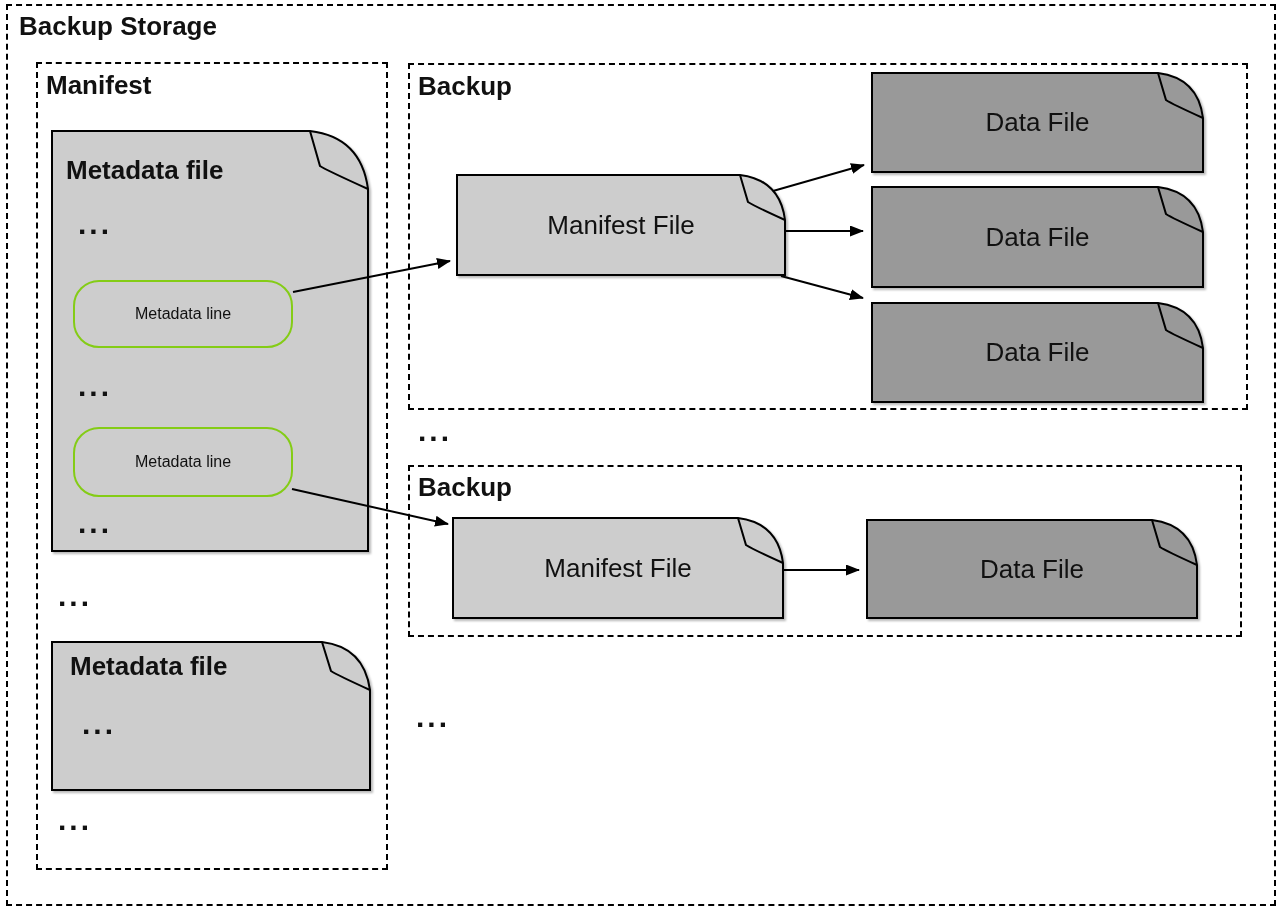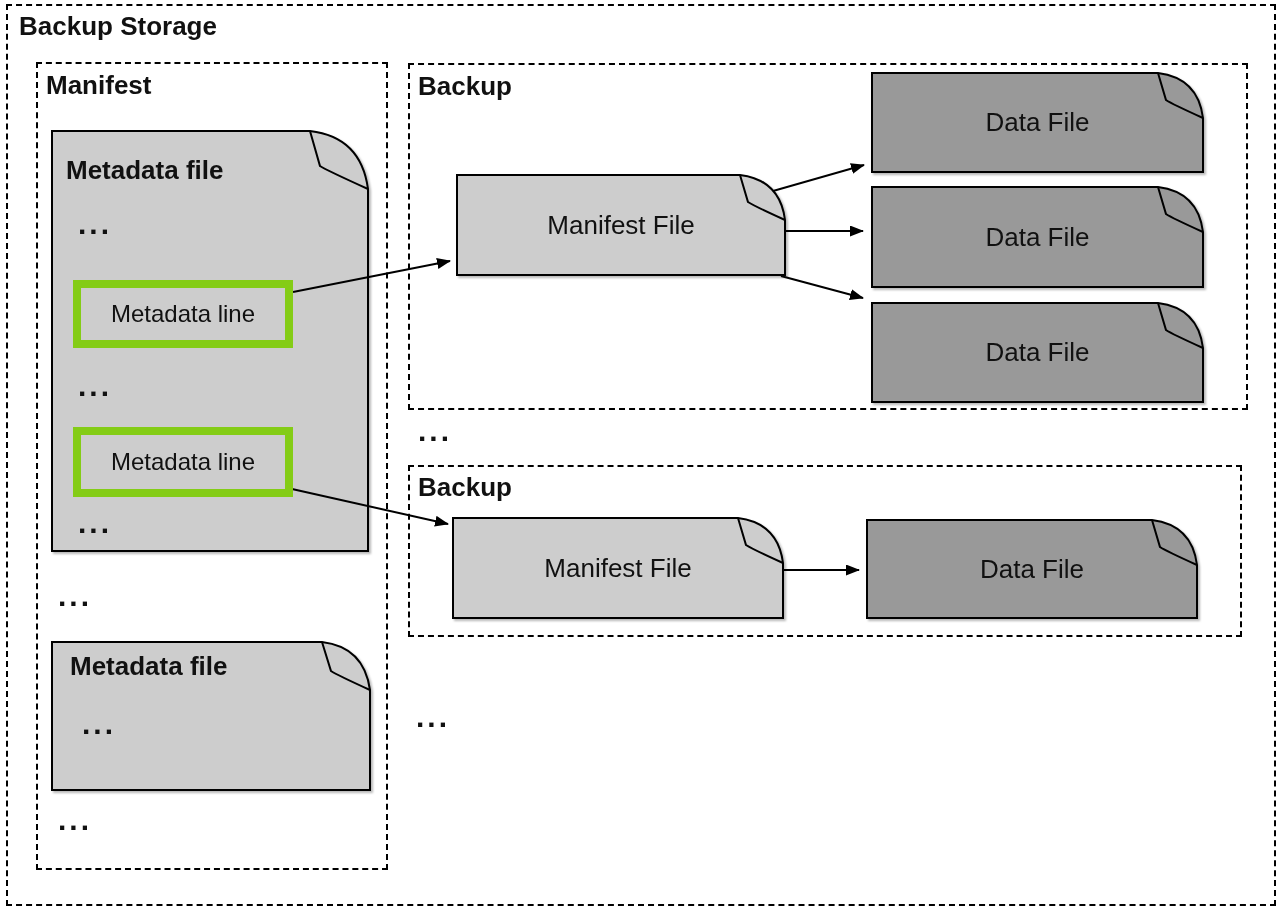--- a/index.html
+++ b/index.html
@@ -24,22 +24,22 @@
   .dots{position:absolute;font-weight:bold;font-size:30px;line-height:1;letter-spacing:3px;white-space:nowrap;}
   .d1{left:78px;top:209px;}
   .d2{left:78px;top:371px;}
   .d3{left:78px;top:508px;}
   .d4{left:58px;top:581px;}
   .d5{left:82px;top:709px;}
   .d6{left:58px;top:805px;}
   .d7{left:418px;top:416px;}
   .d8{left:416px;top:702px;}
   .center{position:absolute;display:flex;align-items:center;justify-content:center;
-    font-size:26px;line-height:1.1;text-align:center;}
-  .mline{border:8px solid #84cc16;background:transparent;font-size:24px;}
+    font-size:26px;line-height:1.1;text-align:center;border-radius:26px;}
+  .mline{border:2px solid #84cc16;background:transparent;font-size:16px;}
   .mline1{left:73px;top:280px;width:220px;height:68px;}
   .mline2{left:73px;top:427px;width:220px;height:70px;}
   .manifest1{left:457px;top:175px;width:328px;height:100px;}
   .manifest2{left:453px;top:518px;width:330px;height:100px;}
   .df1{left:872px;top:73px;width:331px;height:99px;}
   .df2{left:872px;top:187px;width:331px;height:100px;}
   .df3{left:872px;top:303px;width:331px;height:99px;}
   .df4{left:867px;top:520px;width:330px;height:98px;}
   .doc-shadow{filter:drop-shadow(2px 2px 1px rgba(0,0,0,0.28));}
 </style>

